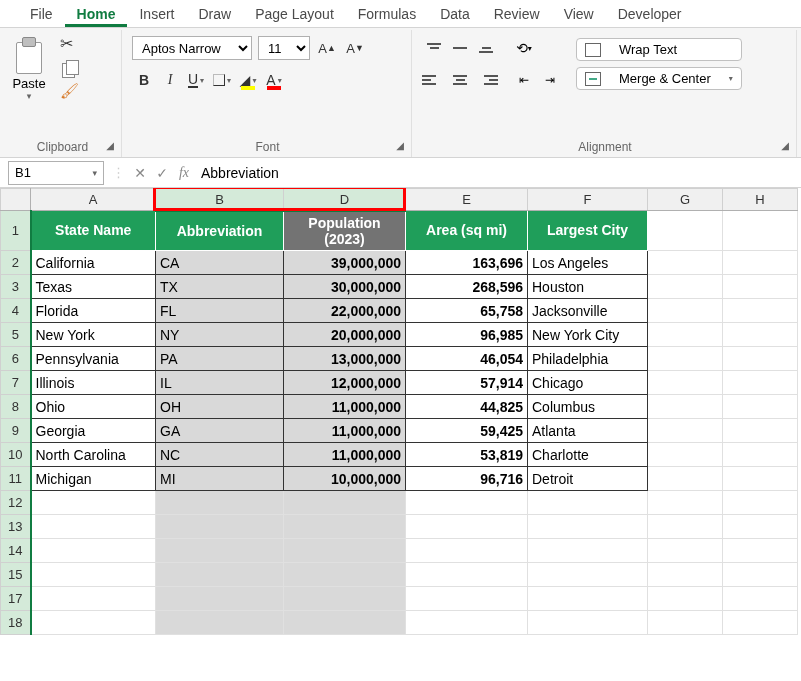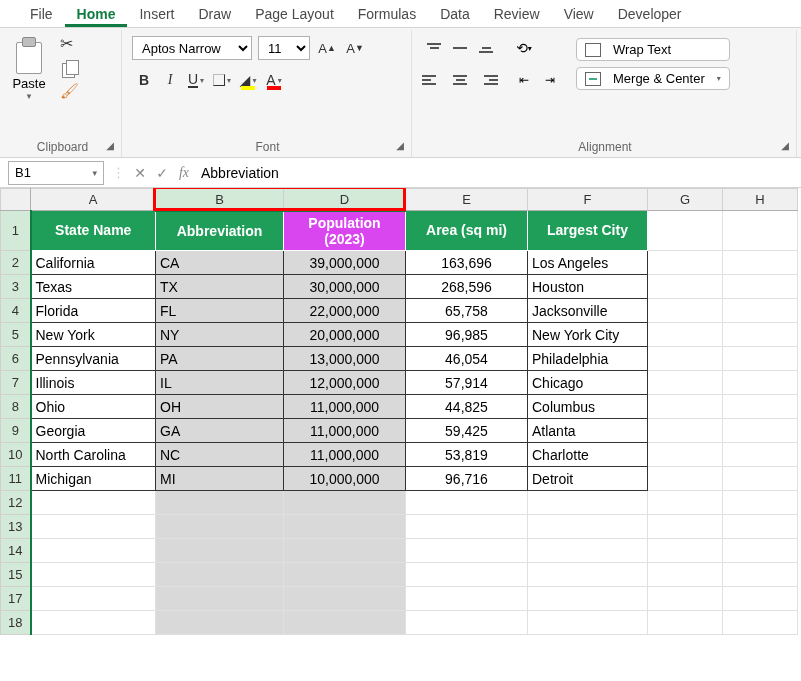--- a/index.html
+++ b/index.html
@@ -45,21 +45,21 @@
 
   .align-body { display: flex; gap: 14px; flex: 1; padding-top: 2px; }
   .align-col { display: flex; flex-direction: column; gap: 8px; }
   .align-row { display: flex; gap: 2px; }
   .abtn { width: 24px; height: 24px; display: flex; flex-direction: column; align-items: center; justify-content: center; cursor: pointer; gap: 2px; }
   .abtn .l { width: 14px; height: 2px; background: #555; }
   .abtn .l.s { width: 9px; }
   .rot-btn { width: 24px; height: 24px; cursor: pointer; display:flex; align-items:center; justify-content:center; font-size:14px;}
   .indent { width: 24px; height: 24px; cursor: pointer; display:flex; align-items:center; justify-content:center; font-size:12px;}
   .wrap-merge { display:flex; flex-direction:column; gap:6px; padding-top:2px;}
-  .pillbtn { border:1px solid #c0c0c0; background:#fff; border-radius:4px; padding:3px 8px; display:flex; align-items:center; gap:12px; cursor:pointer; font-size:13px;}
+  .pillbtn { border:1px solid #c0c0c0; background:#fff; border-radius:4px; padding:3px 8px; display:flex; align-items:center; gap:18px; cursor:pointer; font-size:13px;}
   .pillbtn .ic { width:16px; height:14px; border:1px solid #666; position:relative;}
   .pillbtn .ic.merge::after { content:""; position:absolute; left:3px; top:5px; width:8px; height:2px; background:#4a8; }
 
   
   .formulabar { display:flex; align-items:center; border-bottom:1px solid #d4d4d4; height:30px; background:#fff;}
   .namebox { width:96px; height:24px; border:1px solid #b0b0b0; margin:0 4px 0 8px; display:flex; align-items:center; padding:0 6px; font-size:13px; justify-content:space-between;}
   .namebox .dd { font-size:9px; color:#666;}
   .fb-sep { color:#ccc; padding:0 4px;}
   .fb-btn { width:22px; text-align:center; color:#888; cursor:pointer; font-size:14px;}
   .fb-fx { font-style:italic; font-family:"Times New Roman",serif; font-size:14px;}
@@ -71,21 +71,21 @@
   .tl-corner { width:30px; height:22px; background:#f0f0f0; border:1px solid #d0d0d0; border-right:1px solid #b0b0b0; border-bottom:1px solid #b0b0b0;}
   th.colh { height:22px; background:#f0f0f0; border:1px solid #d0d0d0; border-bottom:1px solid #b0b0b0; font-weight:normal; color:#333; font-size:13px; text-align:center; position:relative;}
   th.colh.sel { background:#d4ead9; border-bottom:2px solid #107c41;}
   th.rowh { width:30px; background:#f0f0f0; border:1px solid #d0d0d0; border-right:1px solid #b0b0b0; font-weight:normal; color:#333; font-size:13px; text-align:center; height:24px;}
   th.rowh.sel { background:#d4ead9; border-right:2px solid #107c41;}
   th.rowh.hdr { height:40px;}
   td.cell { border:1px solid #e0e0e0; padding:2px 4px; font-size:14px; height:24px; white-space:nowrap; overflow:hidden;}
   td.cell.hdr { background:#1f9e5a; color:#fff; font-weight:700; text-align:center; height:40px; border:1px solid #fff; white-space:normal; line-height:1.15;}
   td.cell.data { border:1px solid #333;}
   td.cell.selcol { background:#d9d9d9;}
-  td.cell.num { text-align:center;}
+  td.cell.num { text-align:right;font-weight:bold;}
   .colA{width:125px;} .colB{width:128px;} .colD{width:122px;} .colE{width:122px;} .colF{width:120px;} .colG{width:75px;} .colH{width:75px;}
 
   
   .red-box { position:absolute; border:3px solid #ff0000; pointer-events:none; z-index:5;}
 </style>
 </head>
 <body>
 
 <div class="tabs">
   <div class="tab">File</div>
@@ -255,21 +255,21 @@
         <th class="colh">F</th>
         <th class="colh">G</th>
         <th class="colh">H</th>
       </tr>
     </thead>
     <tbody id="sheet-body">
         <tr>
           <th class="rowh sel hdr">1</th>
           <td class="cell hdr">State Name</td>
           <td class="cell hdr selcol" style="background:#1f9e5a">Abbreviation</td>
-          <td class="cell hdr selcol" style="background:#d946ef">Population (2023)</td>
+          <td class="cell hdr selcol" style="background:#737373">Population (2023)</td>
           <td class="cell hdr">Area (sq mi)</td>
           <td class="cell hdr">Largest City</td>
           <td class="cell"></td>
           <td class="cell"></td>
         </tr>
         <tr>
           <th class="rowh sel">2</th>
           <td class="cell data">California</td>
           <td class="cell data selcol">CA</td>
           <td class="cell data selcol num">39,000,000</td>

